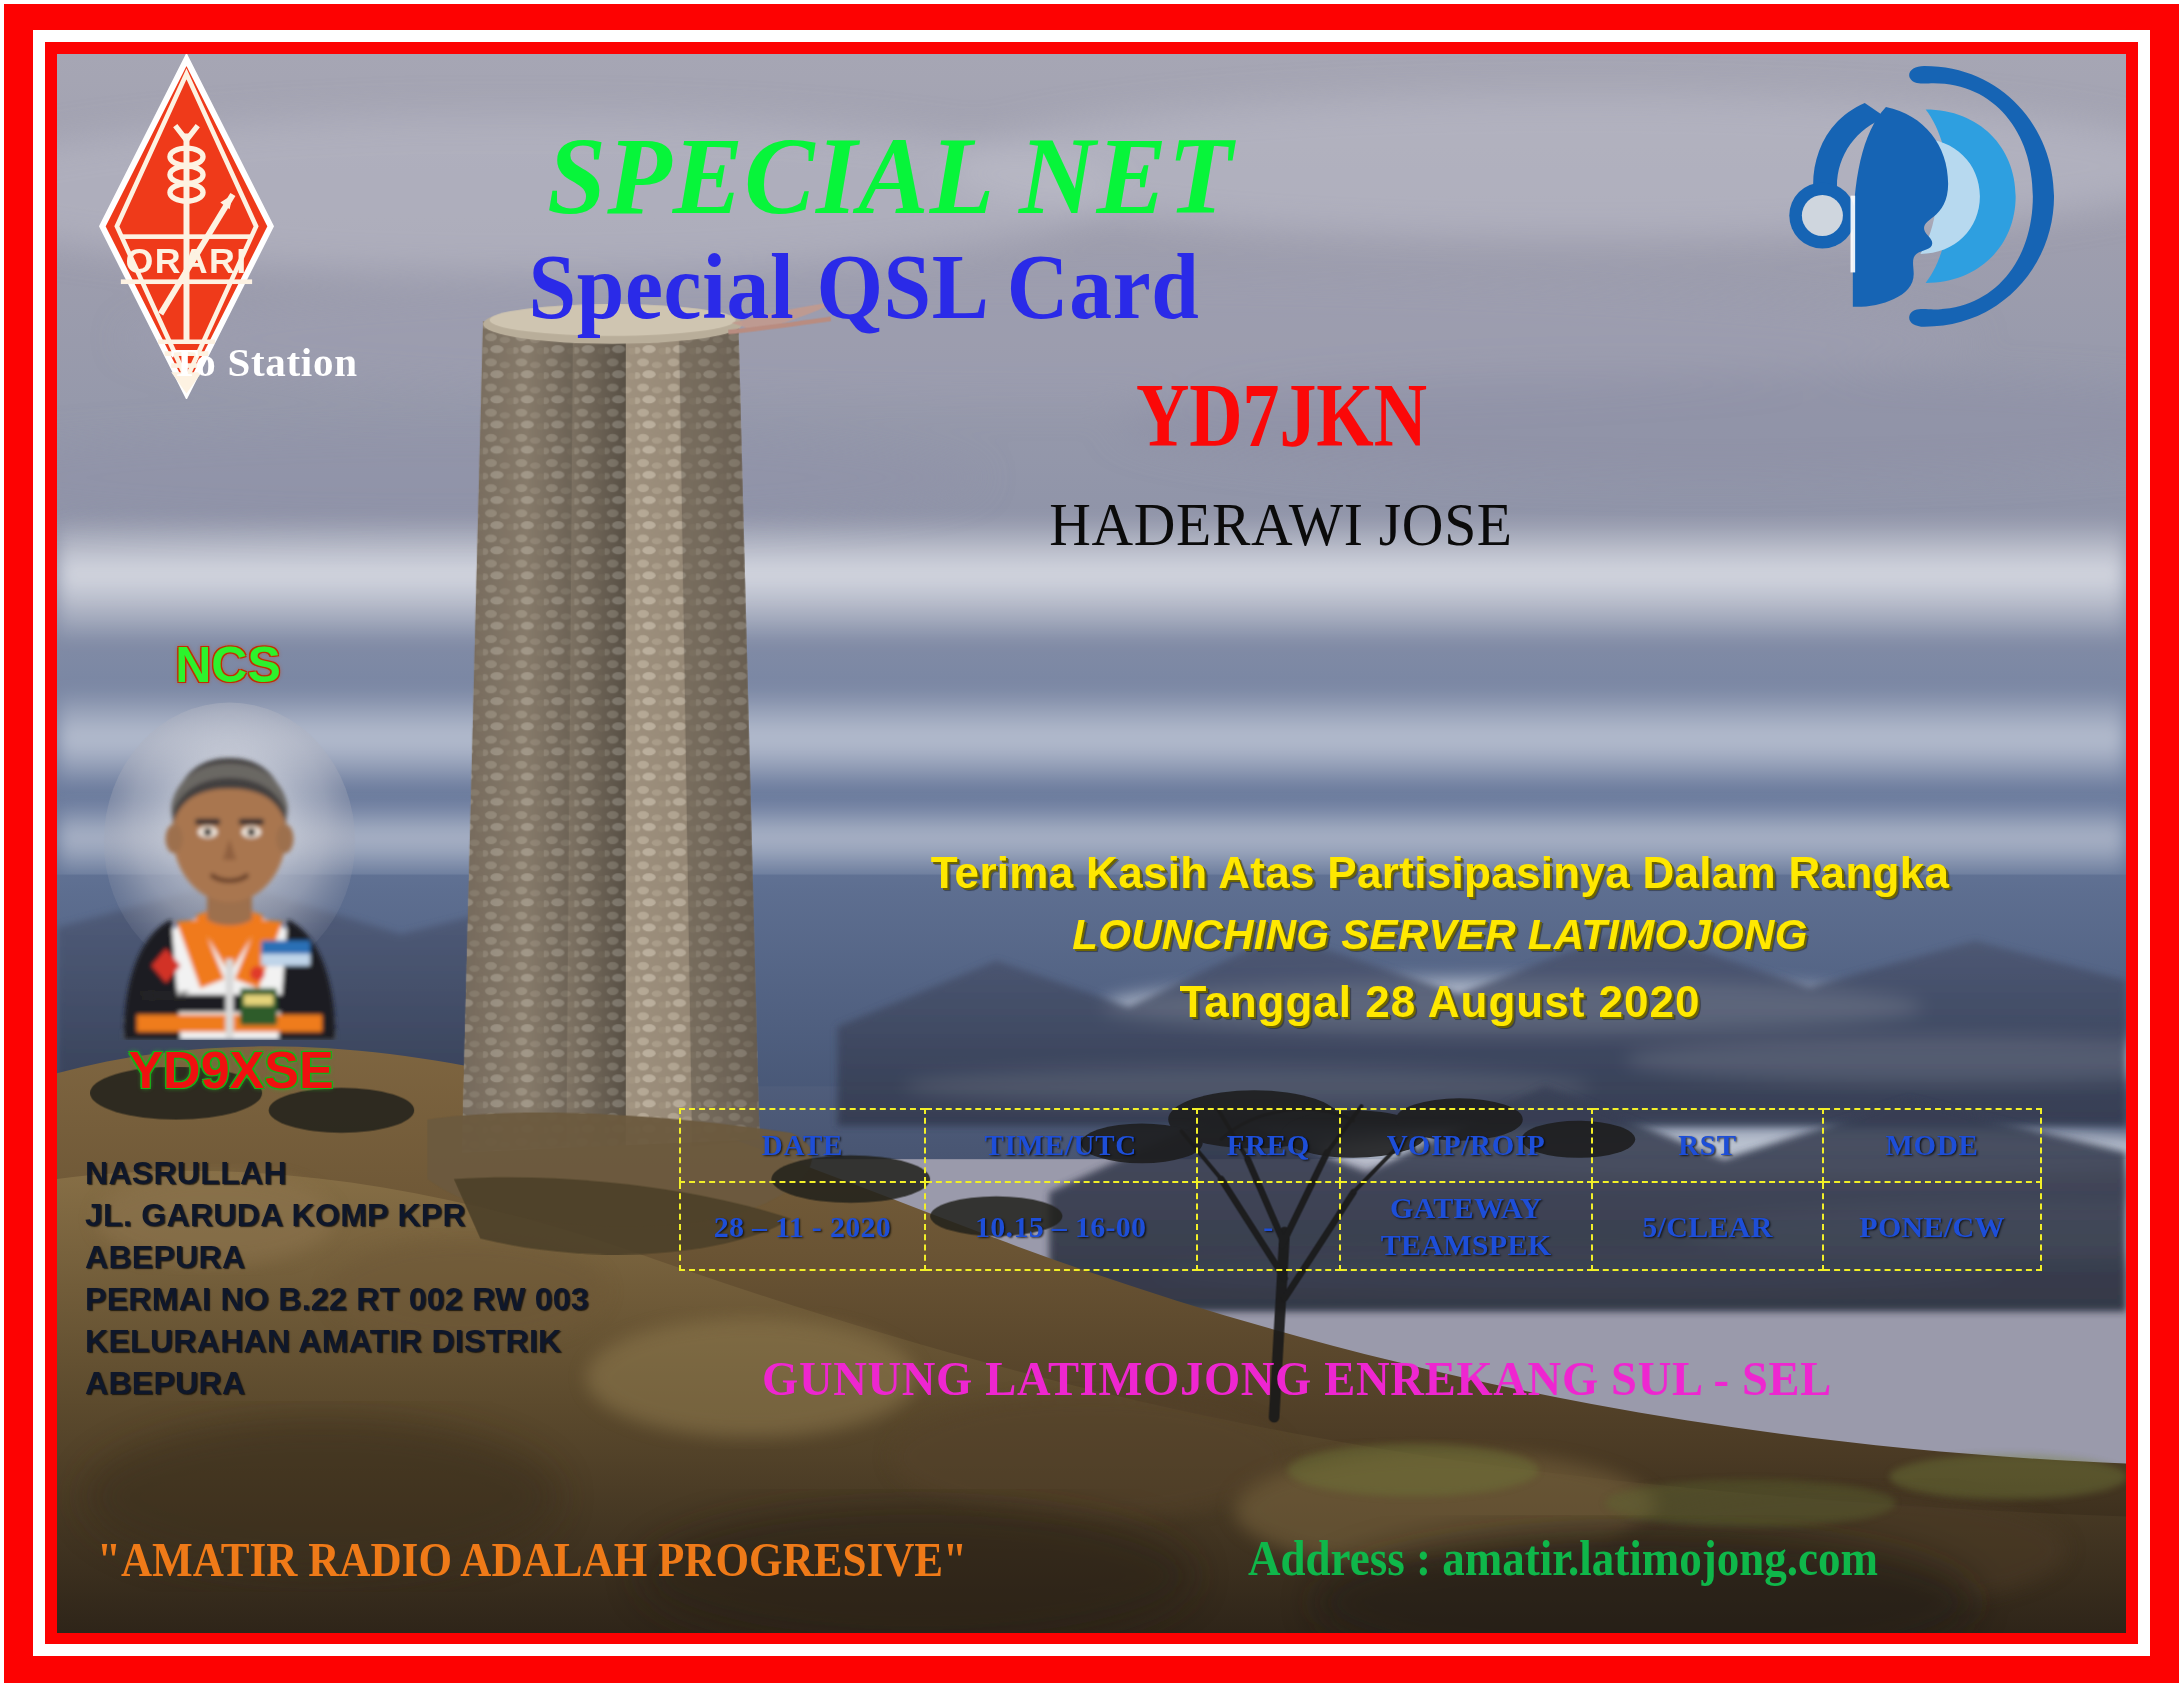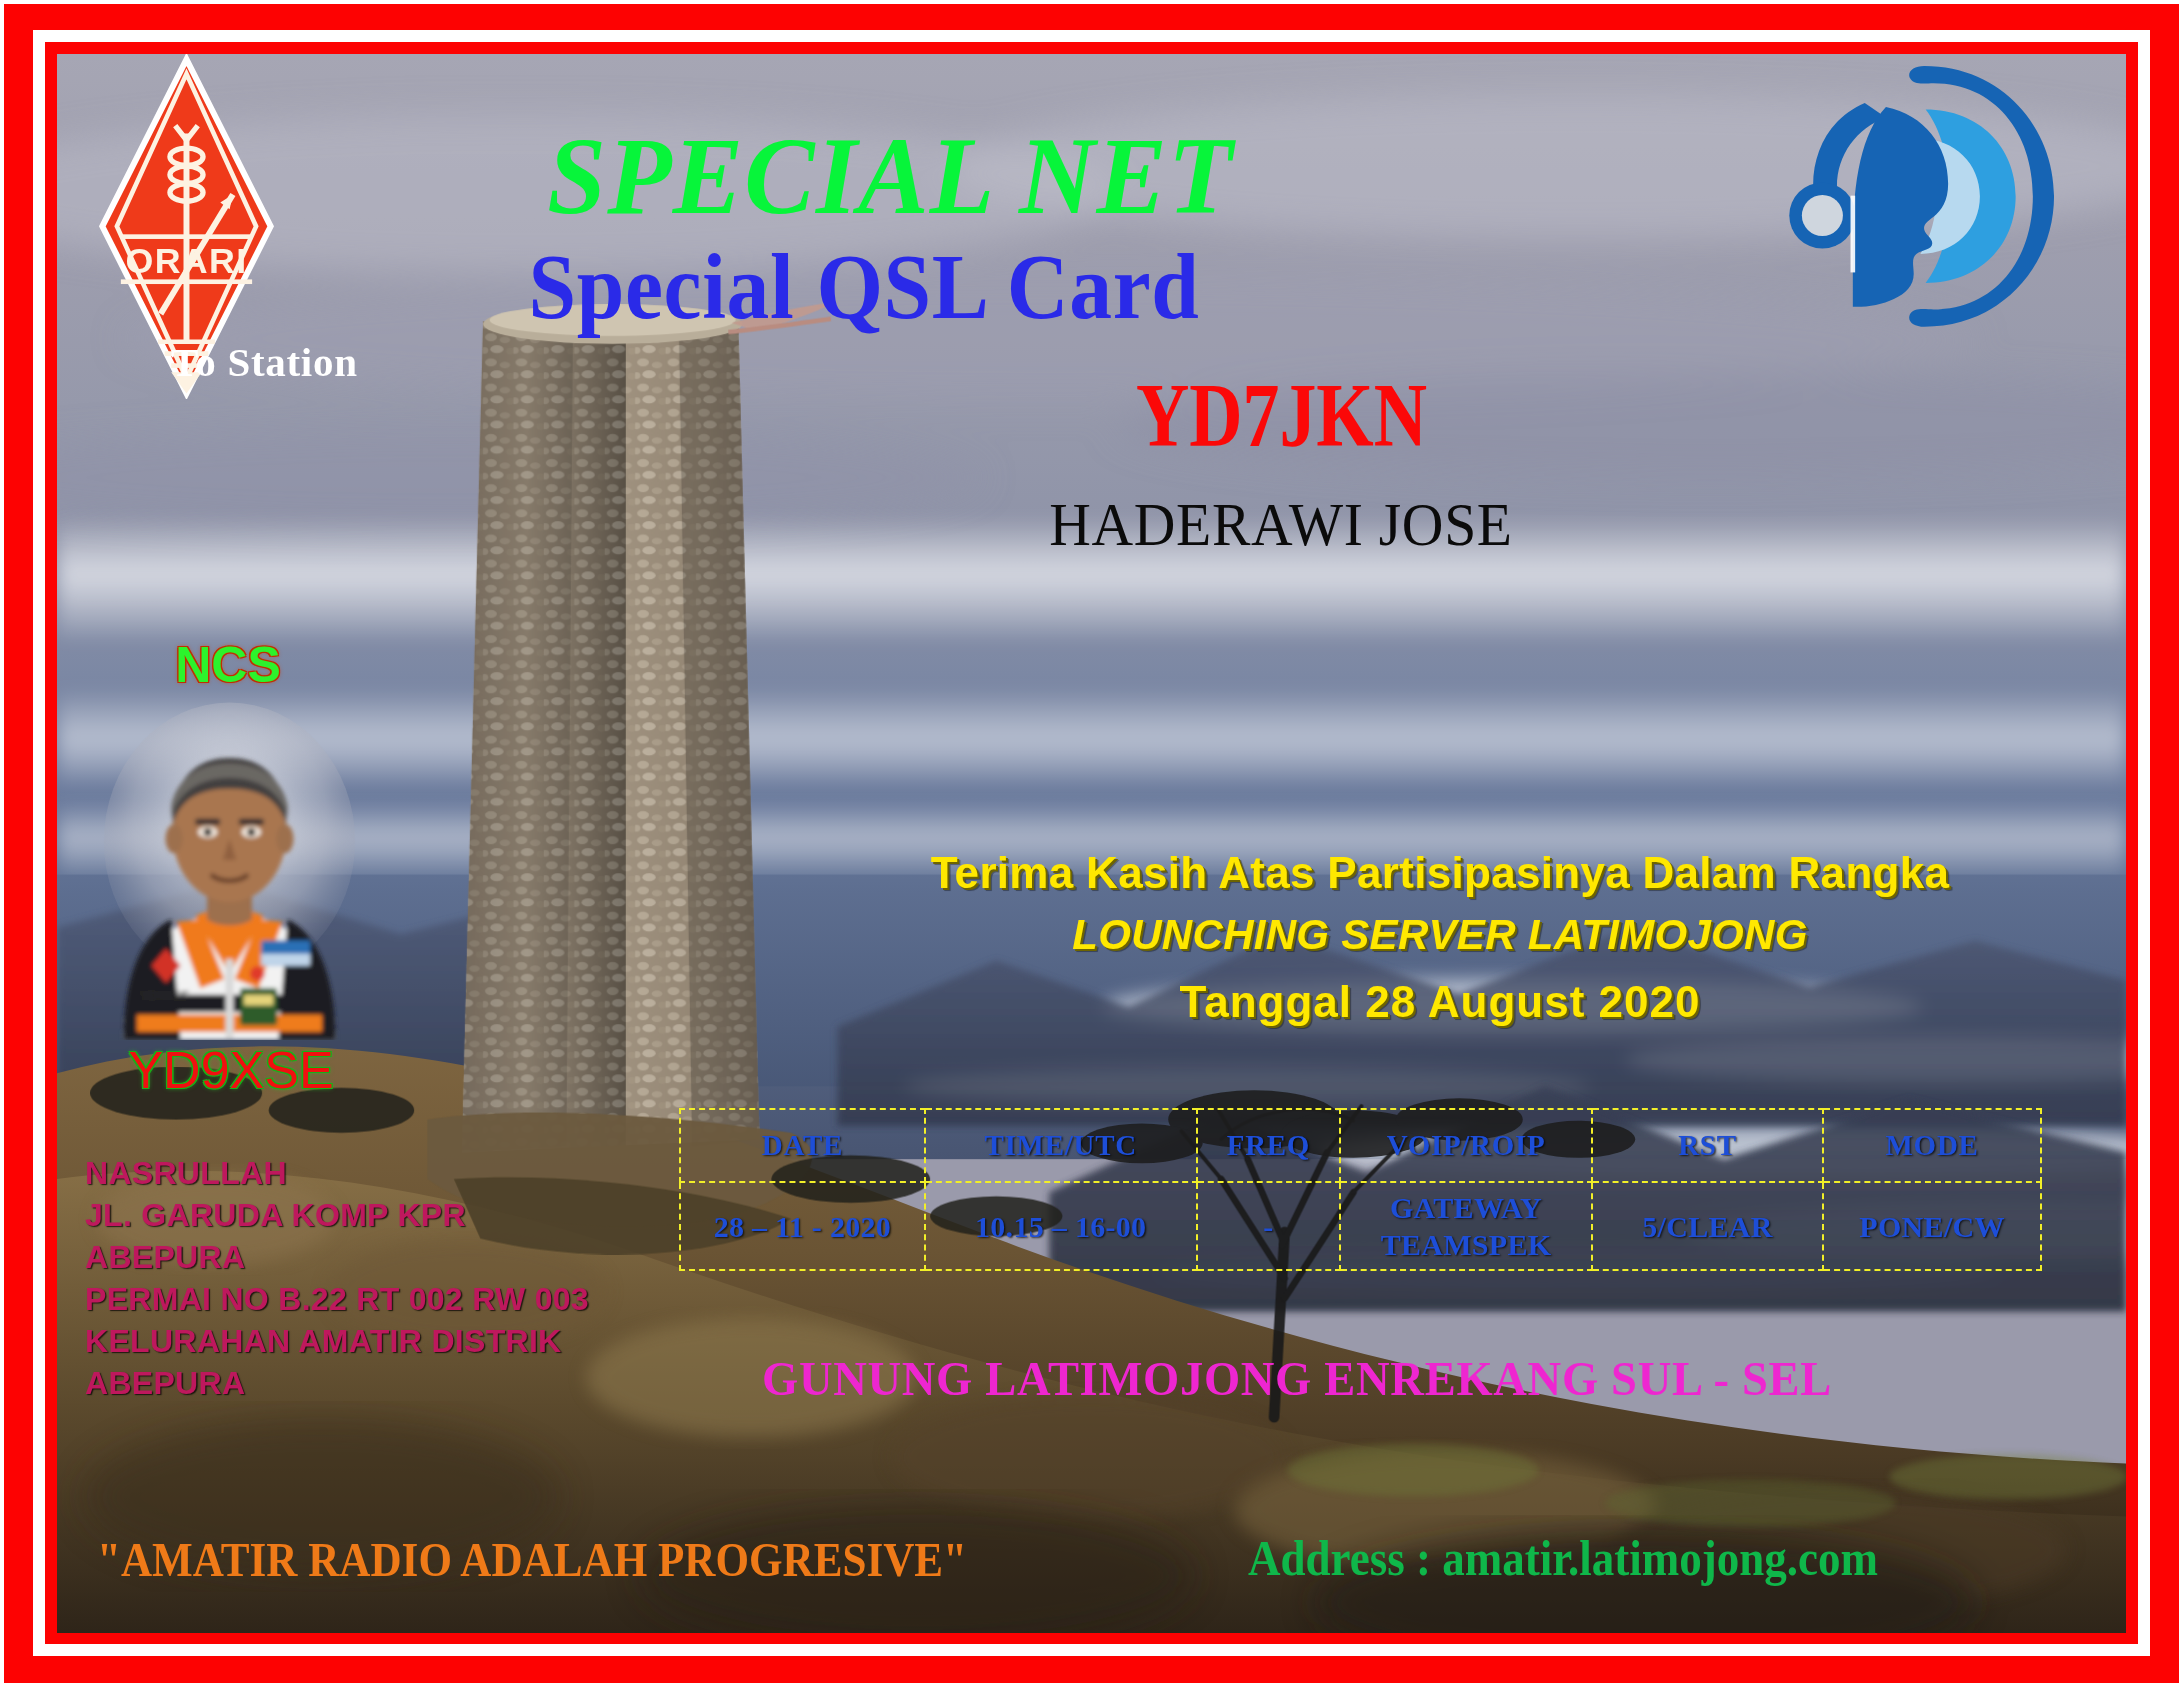--- a/index.html
+++ b/index.html
@@ -82,31 +82,31 @@
     left:85px;top:582px;width:172px;text-align:center;
     font-family:"Liberation Sans",sans-serif;font-weight:bold;font-size:50px;
     color:#2cf32c;
     text-shadow:-1.3px -1.3px 0 #c03000, 1.3px -1.3px 0 #c03000, -1.3px 1.3px 0 #c03000, 1.3px 1.3px 0 #c03000,
                 0 0 4.6px rgba(210,60,0,.9);
   }
   #ncs-photo{left:26.5px;top:635px;width:291px;height:351px;overflow:hidden;}
   #ncs-photo svg{width:100%;height:100%;display:block;}
   #ncs-callsign{
     left:32px;top:986px;width:284px;text-align:center;
-    font-family:"Liberation Sans",sans-serif;font-weight:normal;font-size:52px;
+    font-family:"Liberation Sans",sans-serif;font-weight:bold;font-size:52px;
     color:#f01010;
     text-shadow:-1.3px -1.3px 0 #18b018, 1.3px -1.3px 0 #18b018, -1.3px 1.3px 0 #18b018, 1.3px 1.3px 0 #18b018,
                 0 0 5.3px rgba(40,190,40,.85);
   }
 
   
   #address-block{left:28px;top:1098px;}
   #address-block .addr-line{
     font-family:"Liberation Sans",sans-serif;font-weight:bold;font-size:32px;
-    color:#be185d;letter-spacing:0.3px;line-height:42px;
+    color:#0f172a;letter-spacing:0.3px;line-height:42px;
     text-shadow:1.3px 1.3px 1.3px rgba(0,0,0,.75);
   }
 
   
   #qso-table{
     position:absolute;left:622px;top:1054px;width:1363px;
     border-collapse:collapse;table-layout:fixed;
   }
   #qso-table td{
     border:2px dashed #f2ef28;

